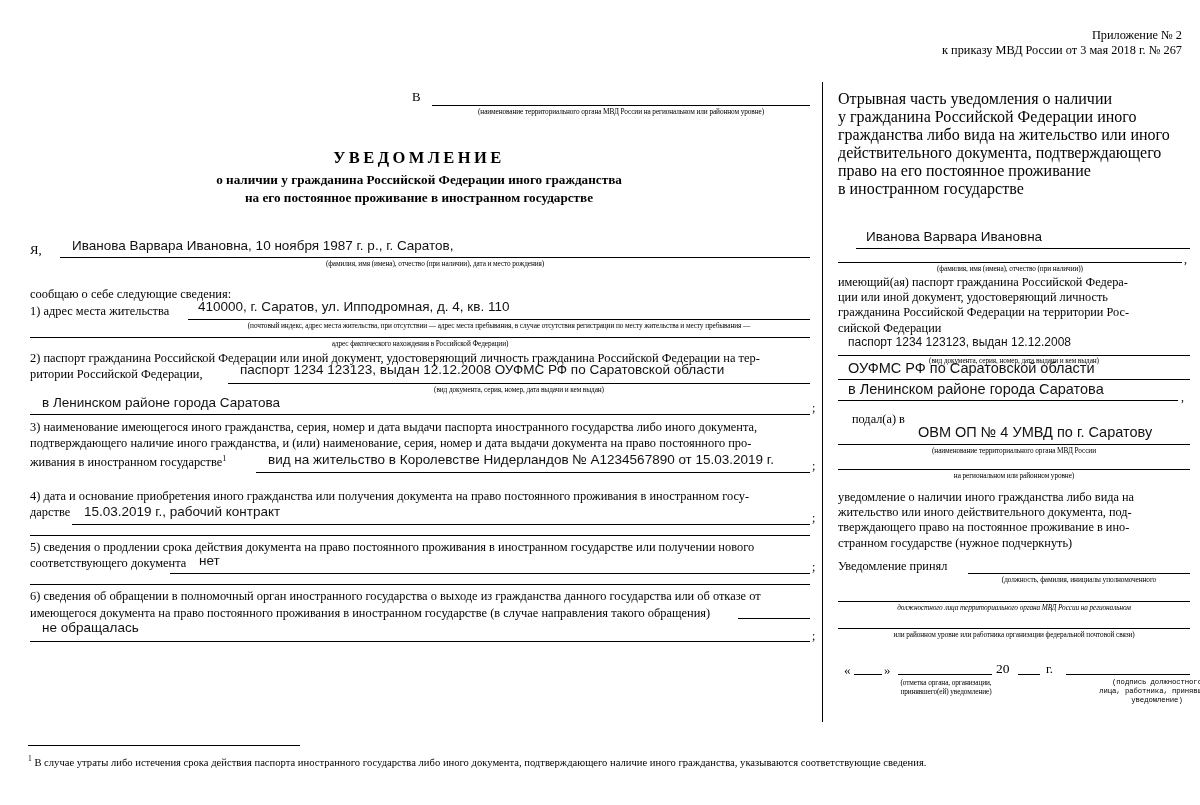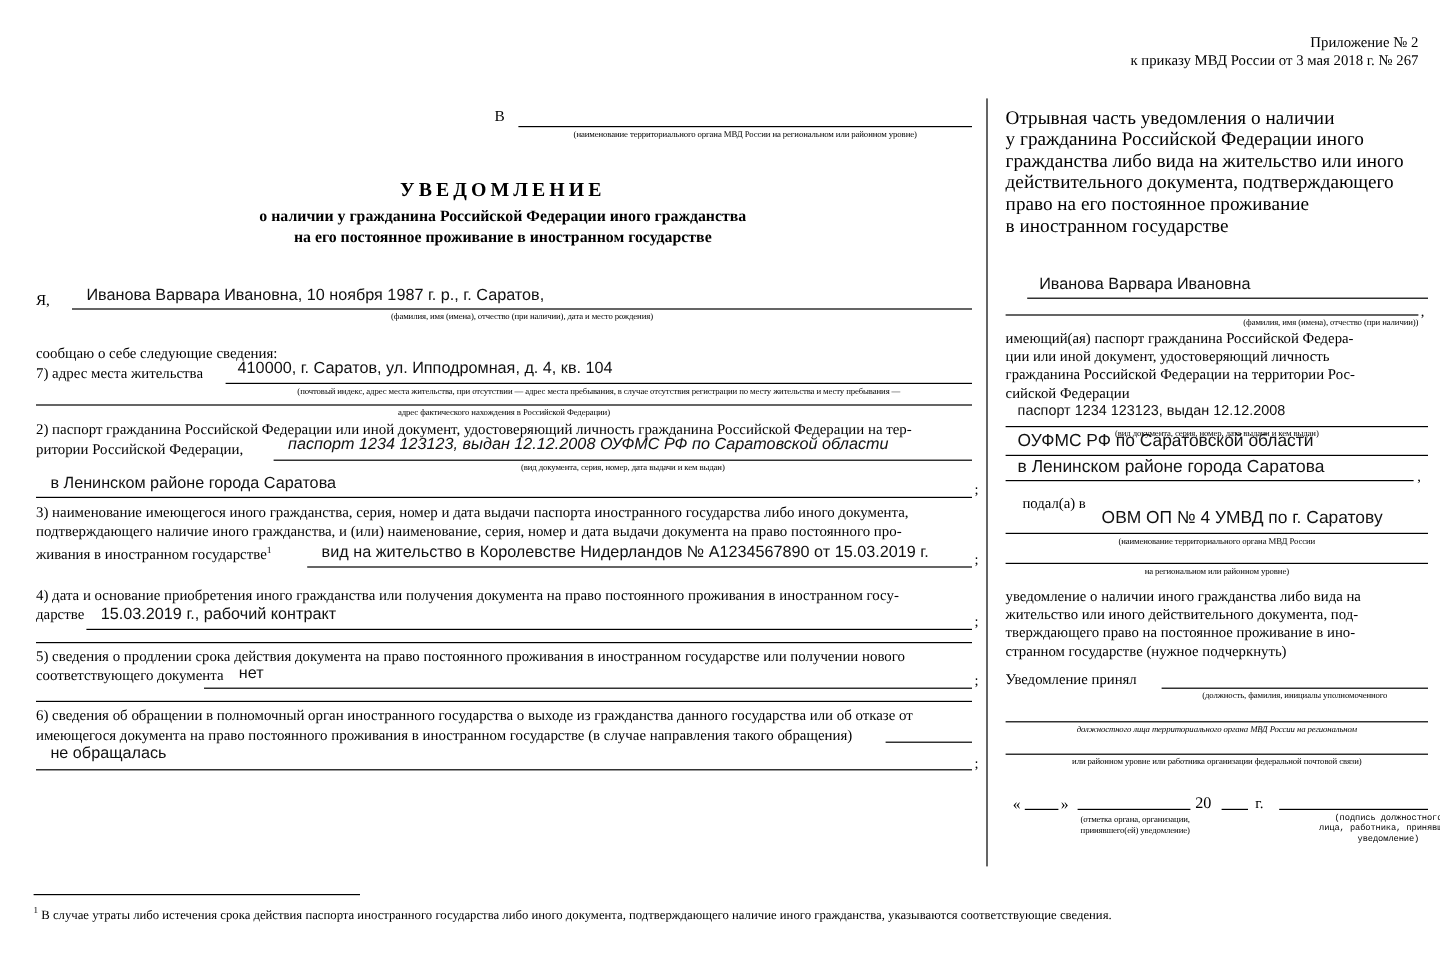--- a/index.html
+++ b/index.html
@@ -95,32 +95,32 @@
     <div class="t2">на его постоянное проживание в иностранном государстве</div>
   </div>
 
   <div class="abs" style="left:30px; top:243px; font-size:12.6px;">Я,</div>
   <div class="abs hand" style="left:72px; top:238px;">Иванова Варвара Ивановна, 10 ноября 1987 г. р., г. Саратов,</div>
   <div class="abs field-line" style="left:60px; top:257px; width:750px;"></div>
   <div class="abs cap" style="left:60px; top:259px; width:750px;">(фамилия, имя (имена), отчество (при наличии), дата и место рождения)</div>
 
   <div class="abs" style="left:30px; top:287px; font-size:12.4px;">сообщаю о себе следующие сведения:</div>
 
-  <div class="abs" style="left:30px; top:304px; font-size:12.4px;">7) адрес места жительства</div>
-  <div class="abs hand" style="left:198px; top:299px;">410000, г. Саратов, ул. Ипподромная, д. 4, кв. 104</div>
+  <div class="abs" style="left:30px; top:304px; font-size:12.4px;">1) адрес места жительства</div>
+  <div class="abs hand" style="left:198px; top:299px;">410000, г. Саратов, ул. Ипподромная, д. 4, кв. 110</div>
   <div class="abs field-line" style="left:188px; top:319px; width:622px;"></div>
   <div class="abs cap" style="left:188px; top:321px; width:622px;">(почтовый индекс, адрес места жительства, при отсутствии — адрес места пребывания, в случае отсутствия регистрации по месту жительства и месту пребывания —</div>
   <div class="abs field-line" style="left:30px; top:337px; width:780px;"></div>
   <div class="abs cap" style="left:30px; top:339px; width:780px;">адрес фактического нахождения в Российской Федерации)</div>
 
   <div class="abs" style="left:30px; top:351px; width:782px; font-size:12.4px; line-height:15.6px;">
     <div>2) паспорт гражданина Российской Федерации или иной документ, удостоверяющий личность гражданина Российской Федерации на тер-</div>
     <div>ритории Российской Федерации,</div>
   </div>
-  <div class="abs hand" style="left:240px; top:362px;font-style:italic;">паспорт 1234 123123, выдан 12.12.2008 ОУФМС РФ по Саратовской области</div>
+  <div class="abs hand" style="left:240px; top:362px;">паспорт 1234 123123, выдан 12.12.2008 ОУФМС РФ по Саратовской области</div>
   <div class="abs field-line" style="left:228px; top:383px; width:582px;"></div>
   <div class="abs cap" style="left:228px; top:385px; width:582px;">(вид документа, серия, номер, дата выдачи и кем выдан)</div>
   <div class="abs hand" style="left:42px; top:395px;">в Ленинском районе города Саратова</div>
   <div class="abs field-line" style="left:30px; top:414px; width:780px;"></div>
   <div class="abs semi" style="left:812px; top:401px;">;</div>
 
   <div class="abs" style="left:30px; top:419px; width:782px; font-size:12.4px; line-height:16.2px;">
     <div>3) наименование имеющегося иного гражданства, серия, номер и дата выдачи паспорта иностранного государства либо иного документа,</div>
     <div>подтверждающего наличие иного гражданства, и (или) наименование, серия, номер и дата выдачи документа на право постоянного про-</div>
     <div><span>живания в иностранном государстве</span><sup style="font-size:8px;">1</sup></div>
@@ -162,21 +162,21 @@
     <div>гражданства либо вида на жительство или иного</div>
     <div>действительного документа, подтверждающего</div>
     <div>право на его постоянное проживание</div>
     <div>в иностранном государстве</div>
   </div>
 
   <div class="abs hand" style="left:866px; top:229px;">Иванова Варвара Ивановна</div>
   <div class="abs field-line" style="left:856px; top:248px; width:334px;"></div>
   <div class="abs field-line" style="left:838px; top:262px; width:344px;"></div>
   <div class="abs semi" style="left:1184px; top:252px;">,</div>
-  <div class="abs cap" style="left:838px; top:264px; width:344px;text-align:right;">(фамилия, имя (имена), отчество (при наличии))</div>
+  <div class="abs cap" style="left:838px; top:264px; width:344px;">(фамилия, имя (имена), отчество (при наличии))</div>
 
   <div class="abs r-para" style="left:838px; top:275px; width:352px;">
     <div>имеющий(ая) паспорт гражданина Российской Федера-</div>
     <div>ции или иной документ, удостоверяющий личность</div>
     <div>гражданина Российской Федерации на территории Рос-</div>
     <div>сийской Федерации</div>
   </div>
   <div class="abs hand" style="left:848px; top:335px; font-size:12px;">паспорт 1234 123123, выдан 12.12.2008</div>
   <div class="abs field-line" style="left:838px; top:355px; width:352px;"></div>
   <div class="abs cap" style="left:838px; top:356px; width:352px;">(вид документа, серия, номер, дата выдачи и кем выдан)</div>

